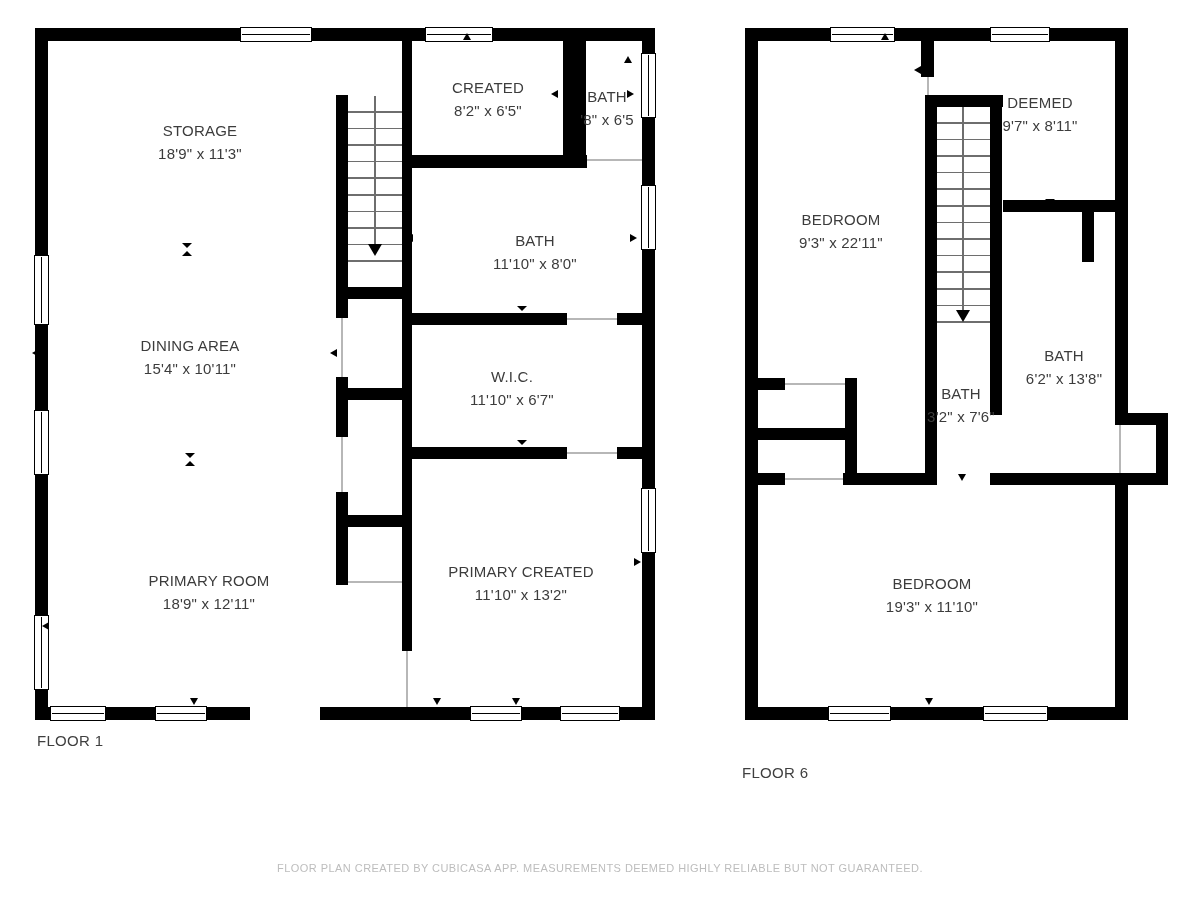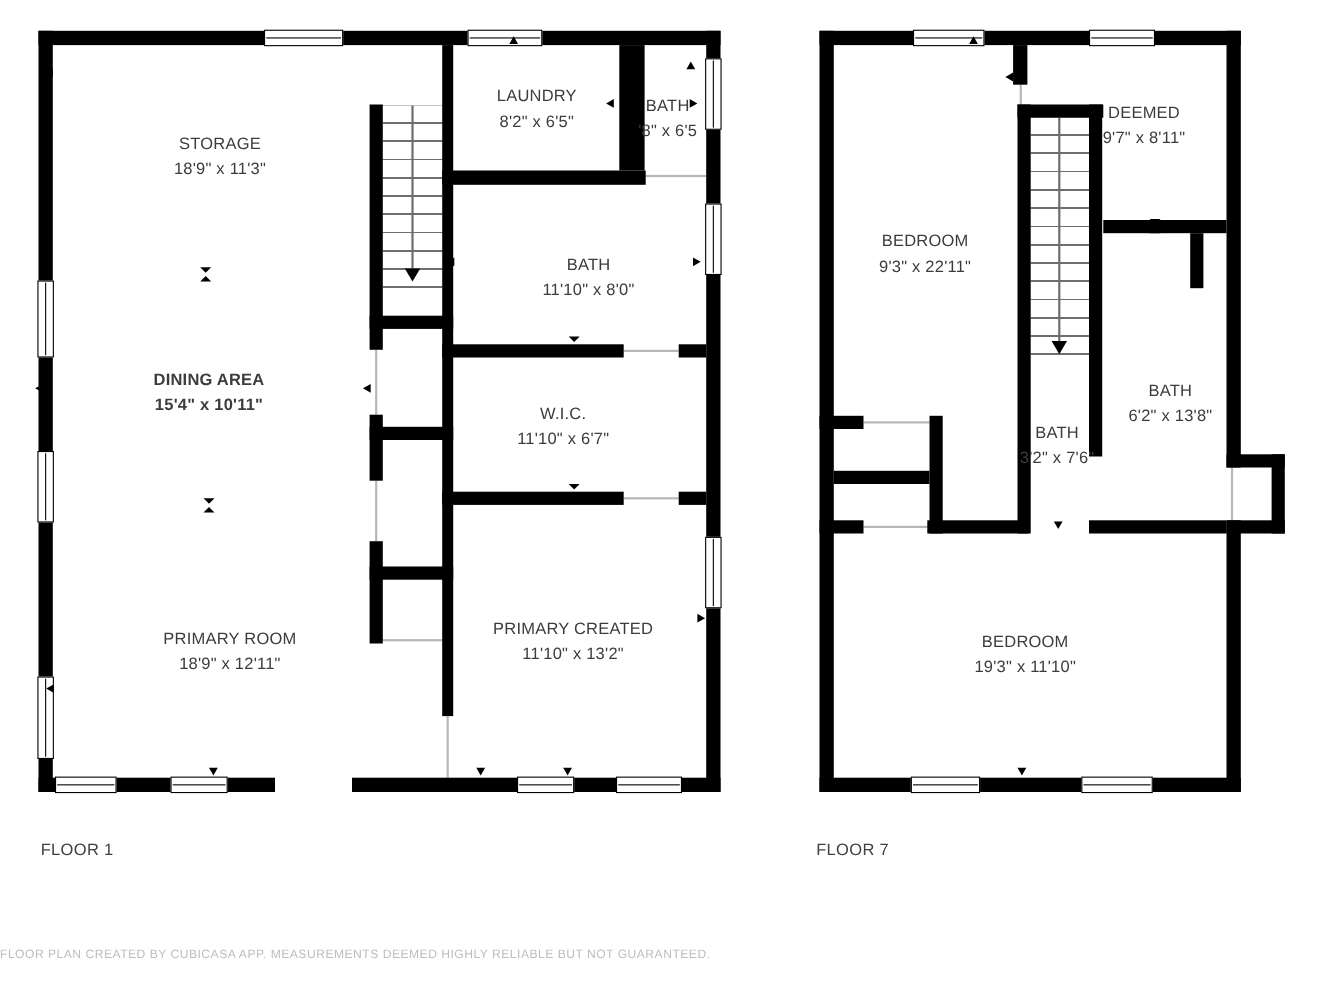--- a/index.html
+++ b/index.html
@@ -18,21 +18,21 @@
   .mk.left{border-top:4px solid transparent;border-bottom:4px solid transparent;border-right:7px solid #000;}
   .mk.right{border-top:4px solid transparent;border-bottom:4px solid transparent;border-left:7px solid #000;}
   .hg{position:absolute;width:10px;height:13px;}
   .hg::before{content:"";position:absolute;top:0;left:0;width:0;height:0;
     border-left:5px solid transparent;border-right:5px solid transparent;border-top:5px solid #000;}
   .hg::after{content:"";position:absolute;bottom:0;left:0;width:0;height:0;
     border-left:5px solid transparent;border-right:5px solid transparent;border-bottom:5px solid #000;}
   .room-label{position:absolute;transform:translate(-50%,-50%);text-align:center;color:#3c3c3c;
     font-size:15px;line-height:23px;letter-spacing:0.2px;white-space:nowrap;z-index:30;}
   .floor-label{position:absolute;font-size:15px;color:#3f3f3f;letter-spacing:0.3px;z-index:30;}
-  .footer{position:absolute;left:0;right:0;top:862px;text-align:left;font-size:11px;color:#bdbdbd;
+  .footer{position:absolute;left:0;right:0;top:862px;text-align:center;font-size:11px;color:#bdbdbd;
     letter-spacing:0.45px;z-index:30;}
   .z1{z-index:5;} 
   .w{z-index:10;}
   .win{z-index:15;}
   .mk,.hg{z-index:20;}
   .stairs,.sline{z-index:4;}
 </style>
 </head>
 <body>
 
@@ -106,50 +106,50 @@
     <div class="mk left" style="left:330px;top:349px;"></div>
     <div class="mk right" style="left:634px;top:558px;"></div>
     <div class="mk down" style="left:433px;top:698px;"></div>
     <div class="mk down" style="left:512px;top:698px;"></div>
     <div class="mk down" style="left:190px;top:698px;"></div>
 
     <div class="room-label" style="left:200px;top:142px;">
       <div>STORAGE</div>
       <div>18'9" x 11'3"</div>
     </div>
-    <div class="room-label" style="left:190px;top:357px;font-weight:bold;">
+    <div class="room-label" style="left:190px;top:357px;">
       <div>DINING AREA</div>
       <div>15'4" x 10'11"</div>
     </div>
     <div class="room-label" style="left:209px;top:592px;">
       <div>PRIMARY ROOM</div>
       <div>18'9" x 12'11"</div>
     </div>
     <div class="room-label" style="left:488px;top:99px;">
-      <div>LAUNDRY</div>
+      <div>CREATED</div>
       <div>8'2" x 6'5"</div>
     </div>
     <div class="room-label" style="left:607px;top:108px;">
       <div>BATH</div>
       <div>'8" x 6'5</div>
     </div>
     <div class="room-label" style="left:535px;top:252px;">
       <div>BATH</div>
       <div>11'10" x 8'0"</div>
     </div>
     <div class="room-label" style="left:512px;top:388px;">
       <div>W.I.C.</div>
       <div>11'10" x 6'7"</div>
     </div>
     <div class="room-label" style="left:521px;top:583px;">
       <div>PRIMARY CREATED</div>
       <div>11'10" x 13'2"</div>
     </div>
 
-    <div class="floor-label" style="left:37px;top:764px;">FLOOR 1</div>
+    <div class="floor-label" style="left:37px;top:732px;">FLOOR 1</div>
   </div>
 
   <div>
 
     <div class="w" style="left:745px;top:28px;width:383px;height:13px;"></div>
     <div class="w" style="left:745px;top:707px;width:383px;height:13px;"></div>
     <div class="w" style="left:745px;top:28px;width:13px;height:692px;"></div>
     <div class="w" style="left:1115px;top:28px;width:13px;height:397px;"></div>
     <div class="w" style="left:1115px;top:473px;width:13px;height:247px;"></div>
 
@@ -214,17 +214,17 @@
     </div>
     <div class="room-label" style="left:961px;top:405px;">
       <div>BATH</div>
       <div>3'2" x 7'6"</div>
     </div>
     <div class="room-label" style="left:932px;top:595px;">
       <div>BEDROOM</div>
       <div>19'3" x 11'10"</div>
     </div>
 
-    <div class="floor-label" style="left:742px;top:764px;">FLOOR 7</div>
+    <div class="floor-label" style="left:742px;top:764px;">FLOOR 6</div>
   </div>
 
   <div class="footer">FLOOR PLAN CREATED BY CUBICASA APP. MEASUREMENTS DEEMED HIGHLY RELIABLE BUT NOT GUARANTEED.</div>
 </div>
 
 </body></html>

